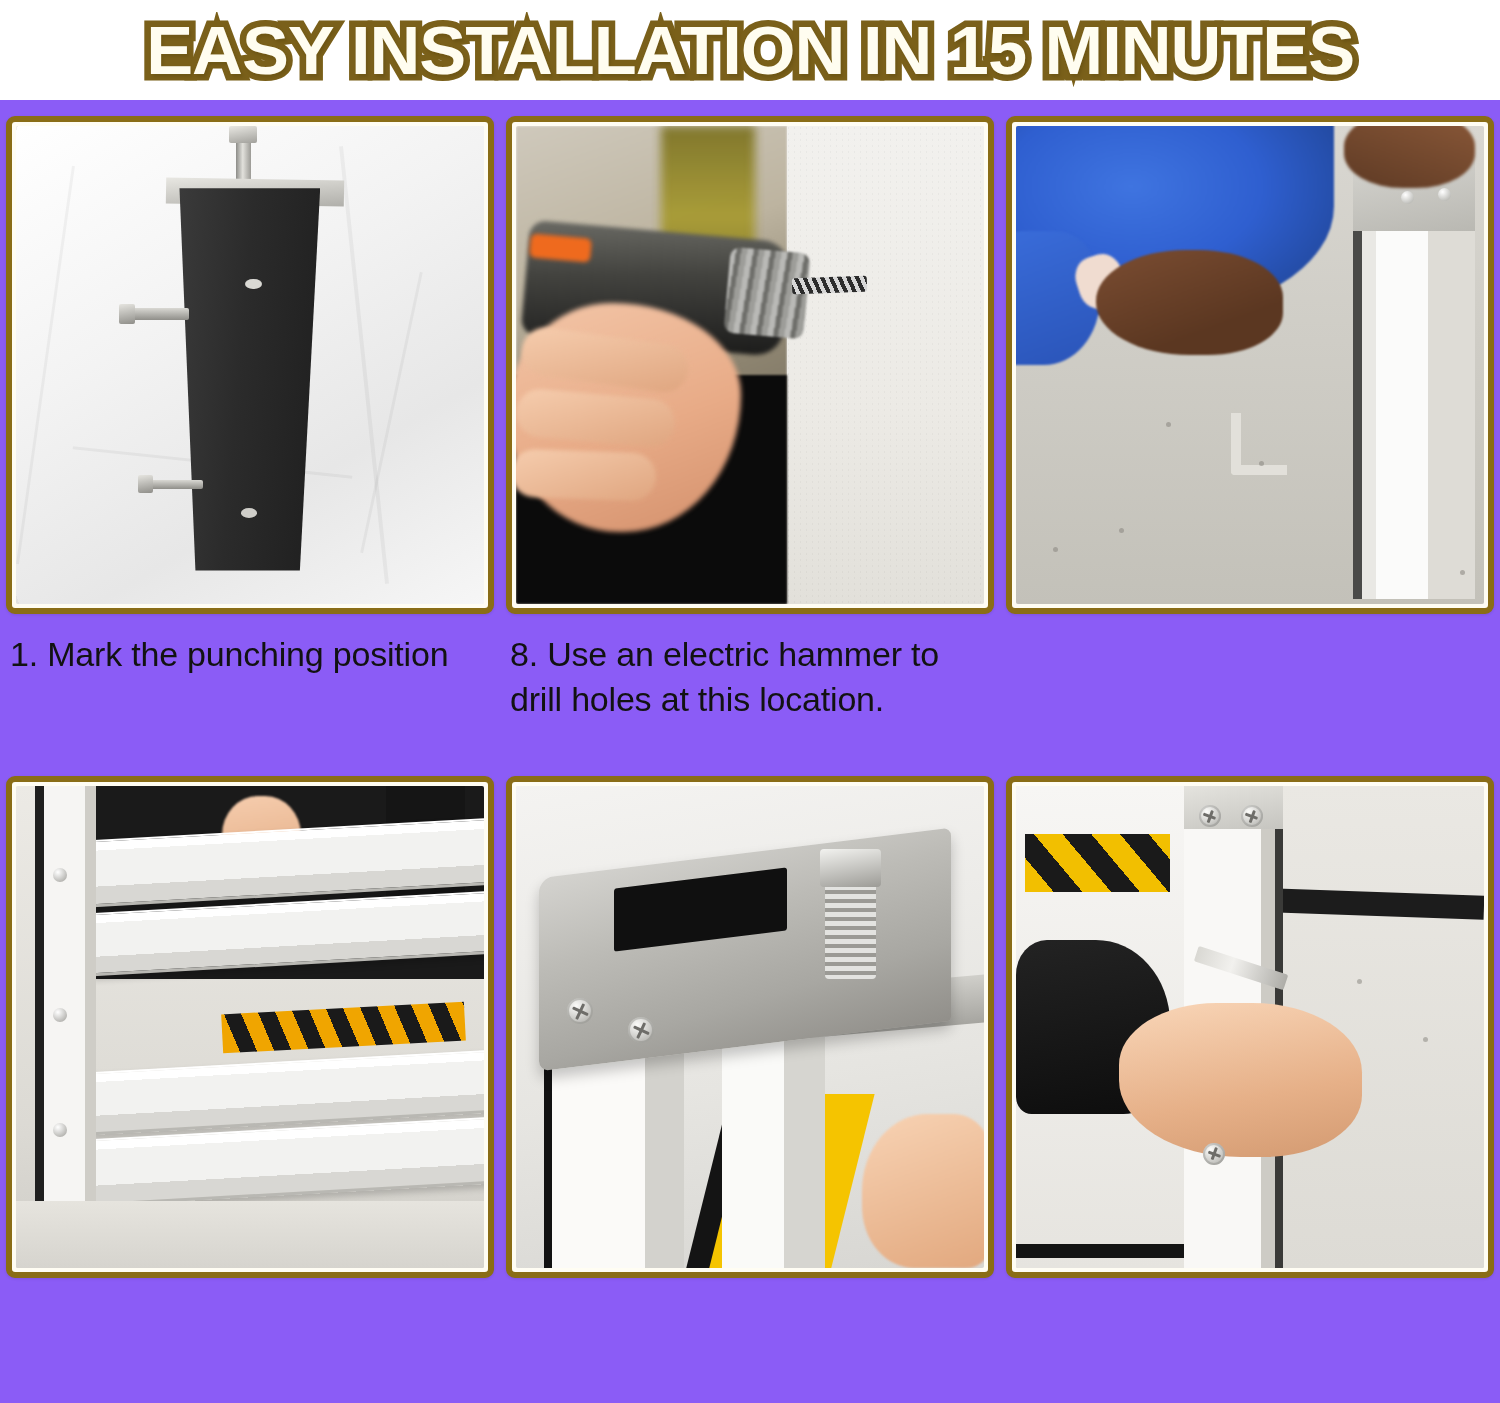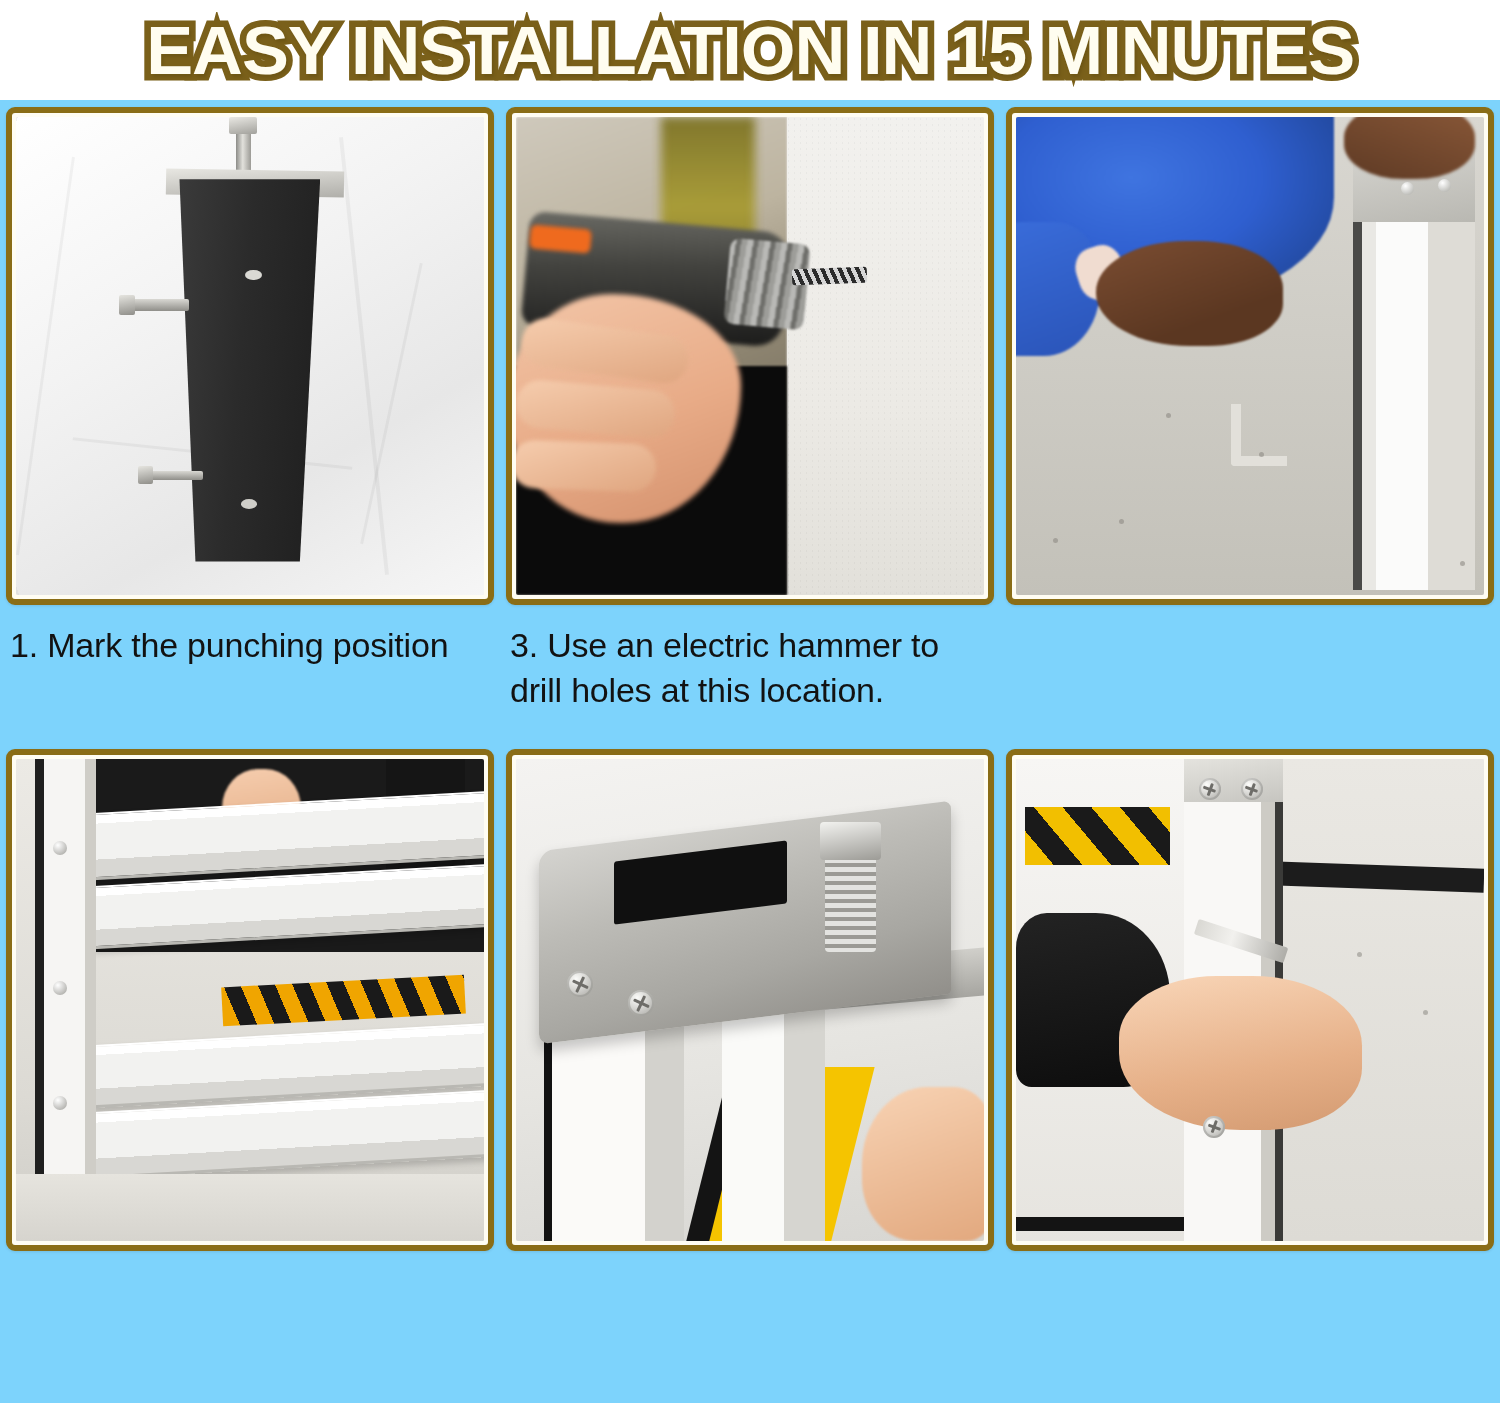--- a/index.html
+++ b/index.html
@@ -9,21 +9,21 @@
     height: 1403px;
     background: #ffffff;
     font-family: "Liberation Sans", sans-serif;
     overflow: hidden;
   }
 
   .page {
     position: relative;
     width: 1500px;
     height: 1403px;
-    background: #7dd3fc;
+    background: #8b5cf6;
   }
 
   
   .title-bar {
     height: 100px;
     display: flex;
     align-items: center;
     justify-content: center;
     background: #ffffff;
   }
@@ -37,21 +37,21 @@
     -webkit-text-stroke: 13px #7a601a;
     paint-order: stroke fill;
     white-space: nowrap;
     text-shadow:
       0 0 1px #7a601a,
       2px 3px 3px rgba(90,70,15,0.35);
   }
 
   
   .grid {
-    padding: 7px 6px;
+    padding: 16px 6px;
     display: grid;
     grid-template-columns: repeat(3, 1fr);
     column-gap: 12px;
     row-gap: 0px;
   }
 
   .cell { display: flex; flex-direction: column; }
 
   .photo-frame {
     border: 6px solid #8a6d16;
@@ -276,21 +276,21 @@
           <div class="p2-drillbody"></div>
           <div class="p2-orange"></div>
           <div class="p2-chuck"></div>
           <div class="p2-bit"></div>
           <div class="p2-hand"></div>
           <div class="p2-finger" style="left:1%;top:44%;width:36%;height:10%;transform:rotate(8deg);"></div>
           <div class="p2-finger" style="left:0%;top:56%;width:34%;height:10%;transform:rotate(5deg);"></div>
           <div class="p2-finger" style="left:-1%;top:68%;width:31%;height:10%;transform:rotate(2deg);"></div>
         </div>
       </div>
-      <div class="caption">3. Use an electric hammer to drill holes at this location.</div>
+      <div class="caption">8. Use an electric hammer to drill holes at this location.</div>
     </div>
 
     <div class="cell">
       <div class="photo-frame">
         <div class="photo">
           <div class="p3-floor"></div>
           <div class="p3-col"></div>
           <div class="p3-colcap"></div>
           <div class="p3-screw" style="right:7%;top:13%;"></div>
           <div class="p3-screw" style="right:15%;top:13.5%;"></div>

